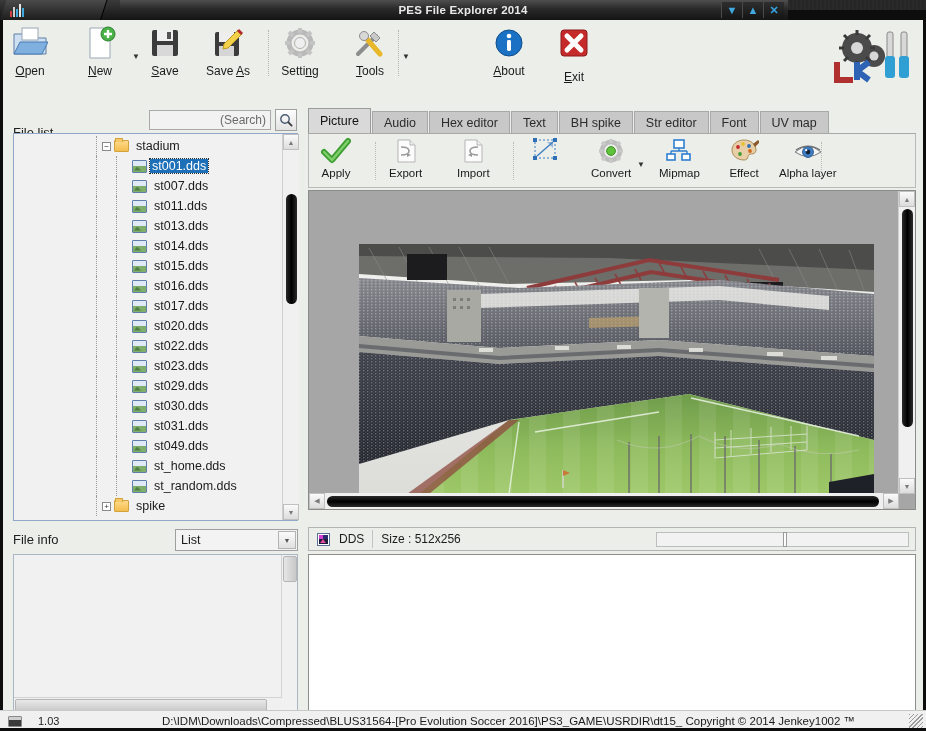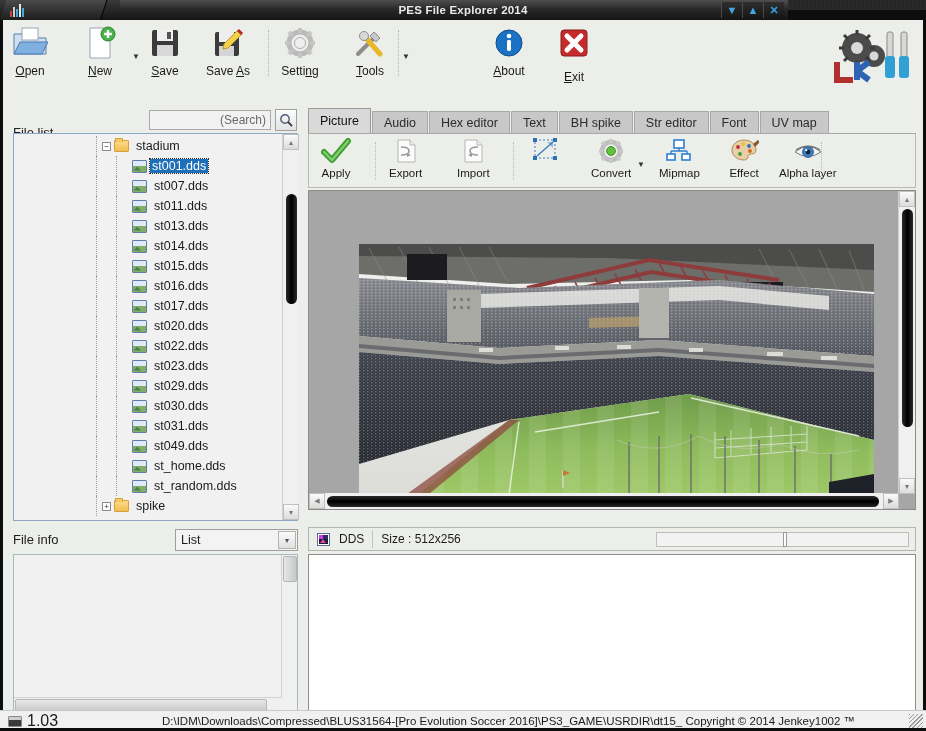--- a/index.html
+++ b/index.html
@@ -212,21 +212,21 @@
     position:absolute;left:305px;top:534px;width:608px;height:160px;
     background:#ffffff;border:1px solid #8d8d8d;box-sizing:border-box;
   }
 
   
   .statusbar{
     position:absolute;left:0;top:710px;width:926px;height:21px;
     background:#f0f0f0;border-top:1px solid #c9c9c9;box-sizing:border-box;
     display:flex;align-items:center;
   }
-  .sb-ver{display:flex;align-items:center;gap:5px;padding-left:8px;width:100px;font-size:16px;color:#1b1b1b;}
+  .sb-ver{display:flex;align-items:center;gap:16px;padding-left:8px;width:100px;font-size:11px;color:#1b1b1b;}
   .sb-verico{
     width:14px;height:11px;background:linear-gradient(180deg,#cfcfcf 0 35%,#3a3a3a 35% 100%);
     border:1px solid #8a8a8a;box-sizing:border-box;border-radius:1px;
   }
   .sb-path{flex:1;text-align:center;font-size:11.5px;color:#1b1b1b;white-space:nowrap;}
   .sb-grip{width:14px;height:14px;margin-right:3px;
     background:repeating-linear-gradient(135deg,#9a9a9a 0 1px,transparent 1px 3px);}
   .edge-bottom{position:absolute;left:0;top:728px;width:926px;height:3px;background:#0d0d0d;}
 </style>
 </head>

